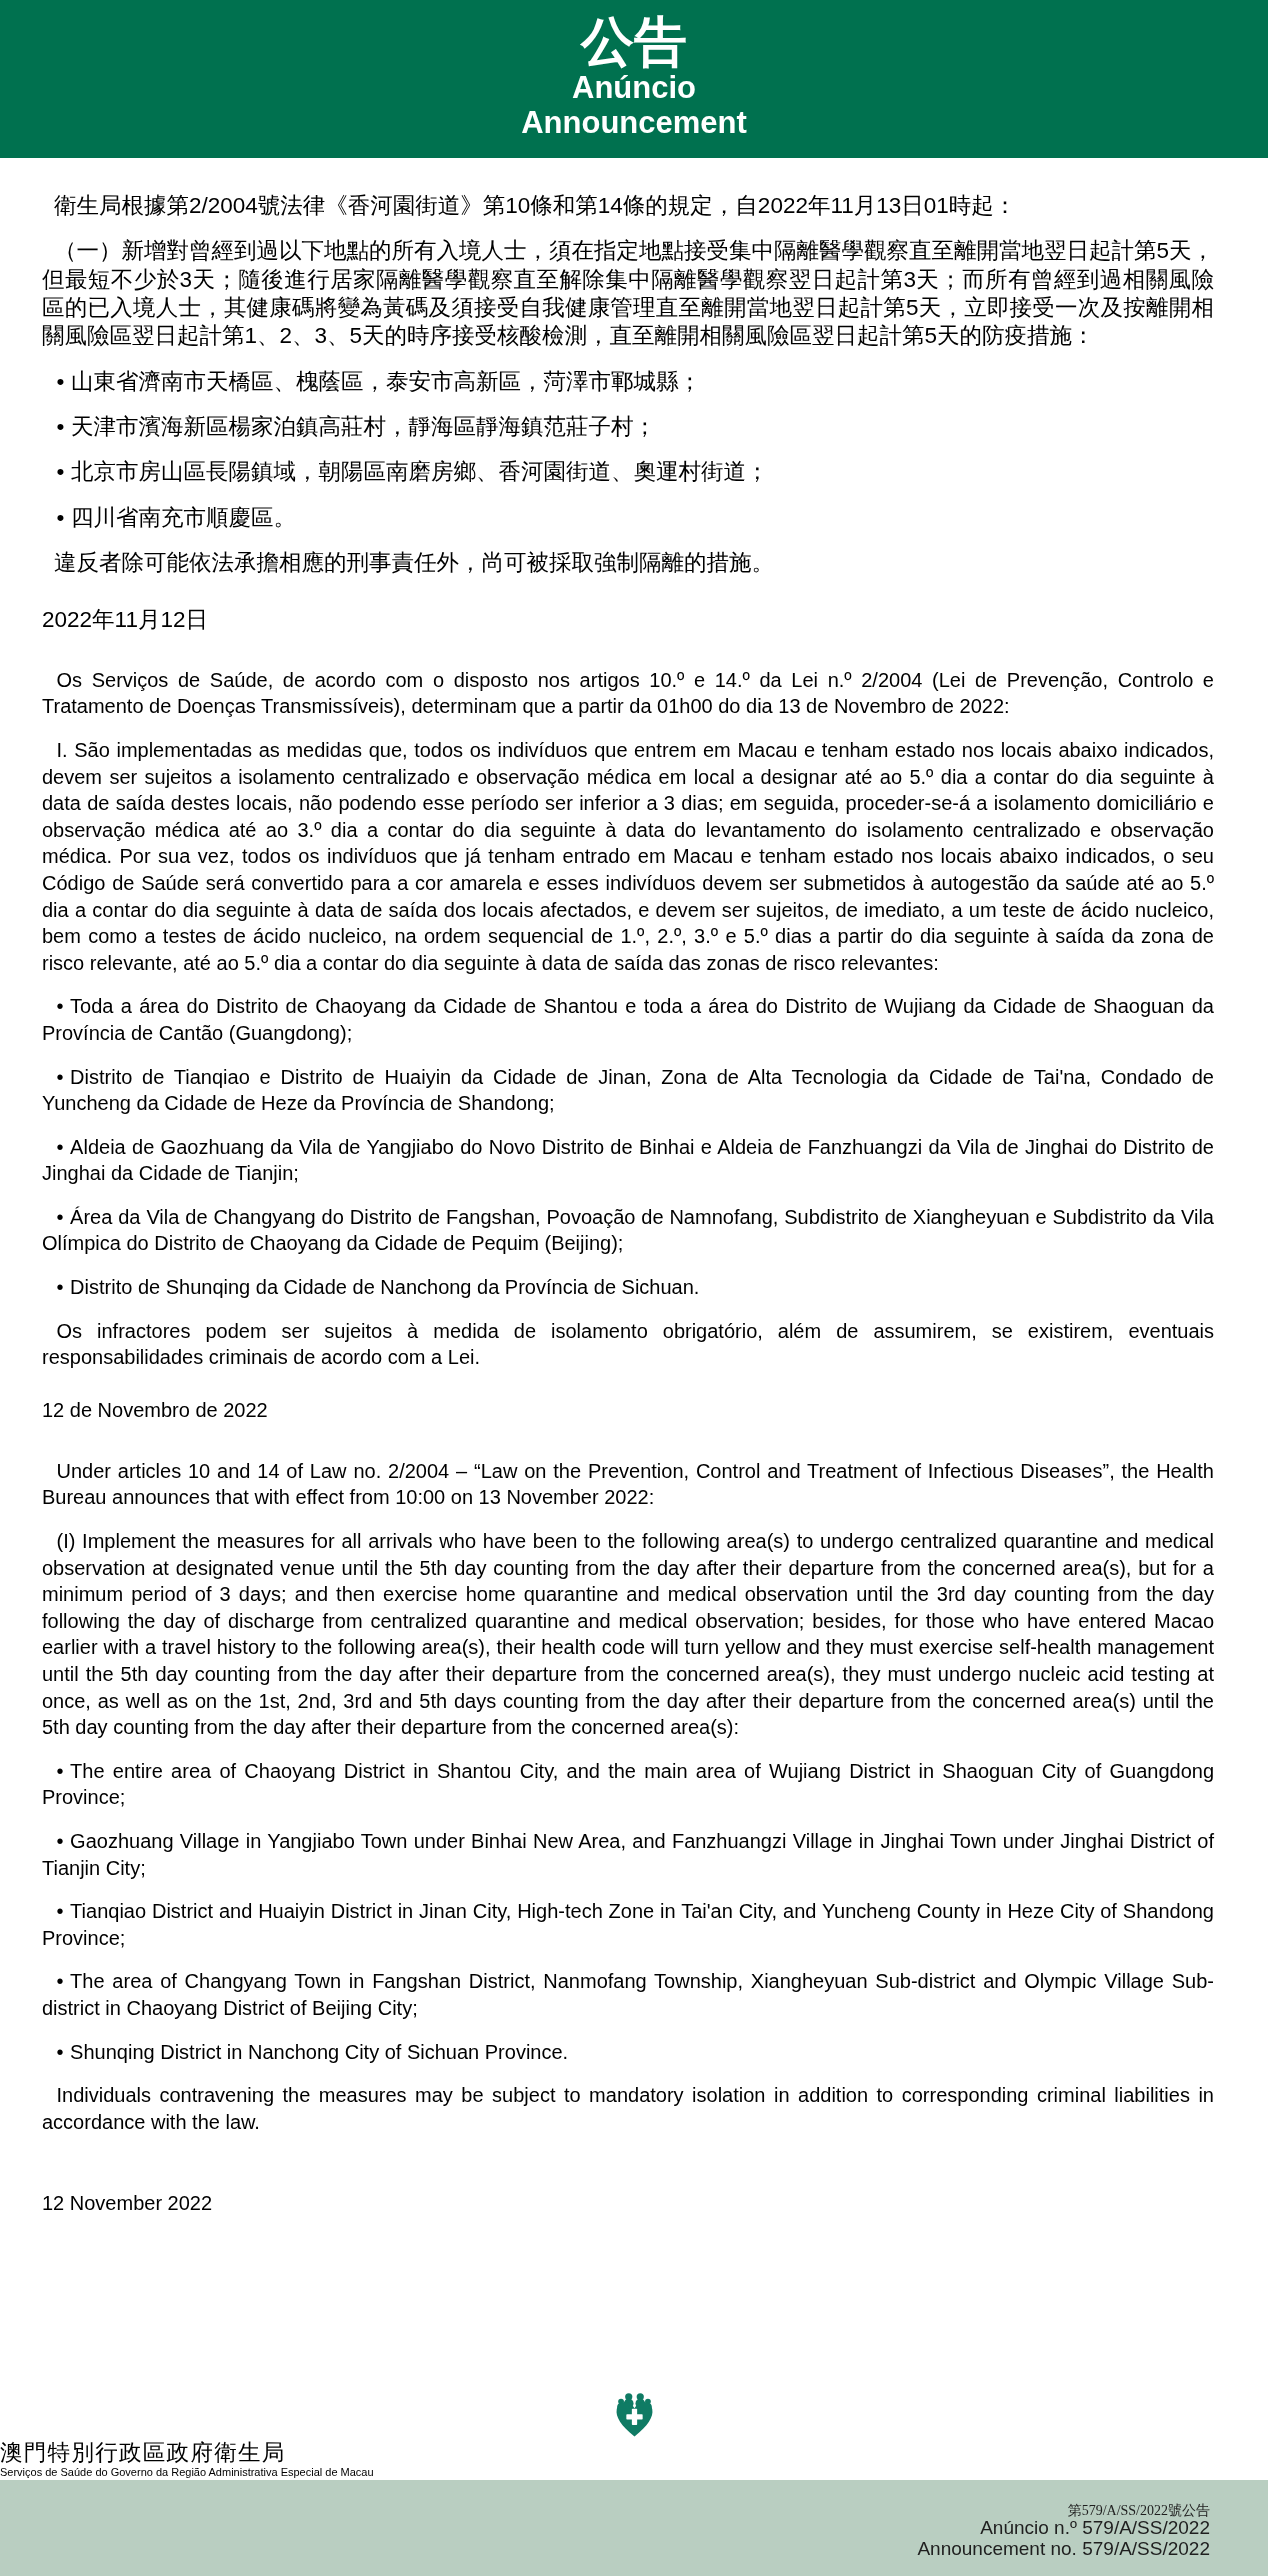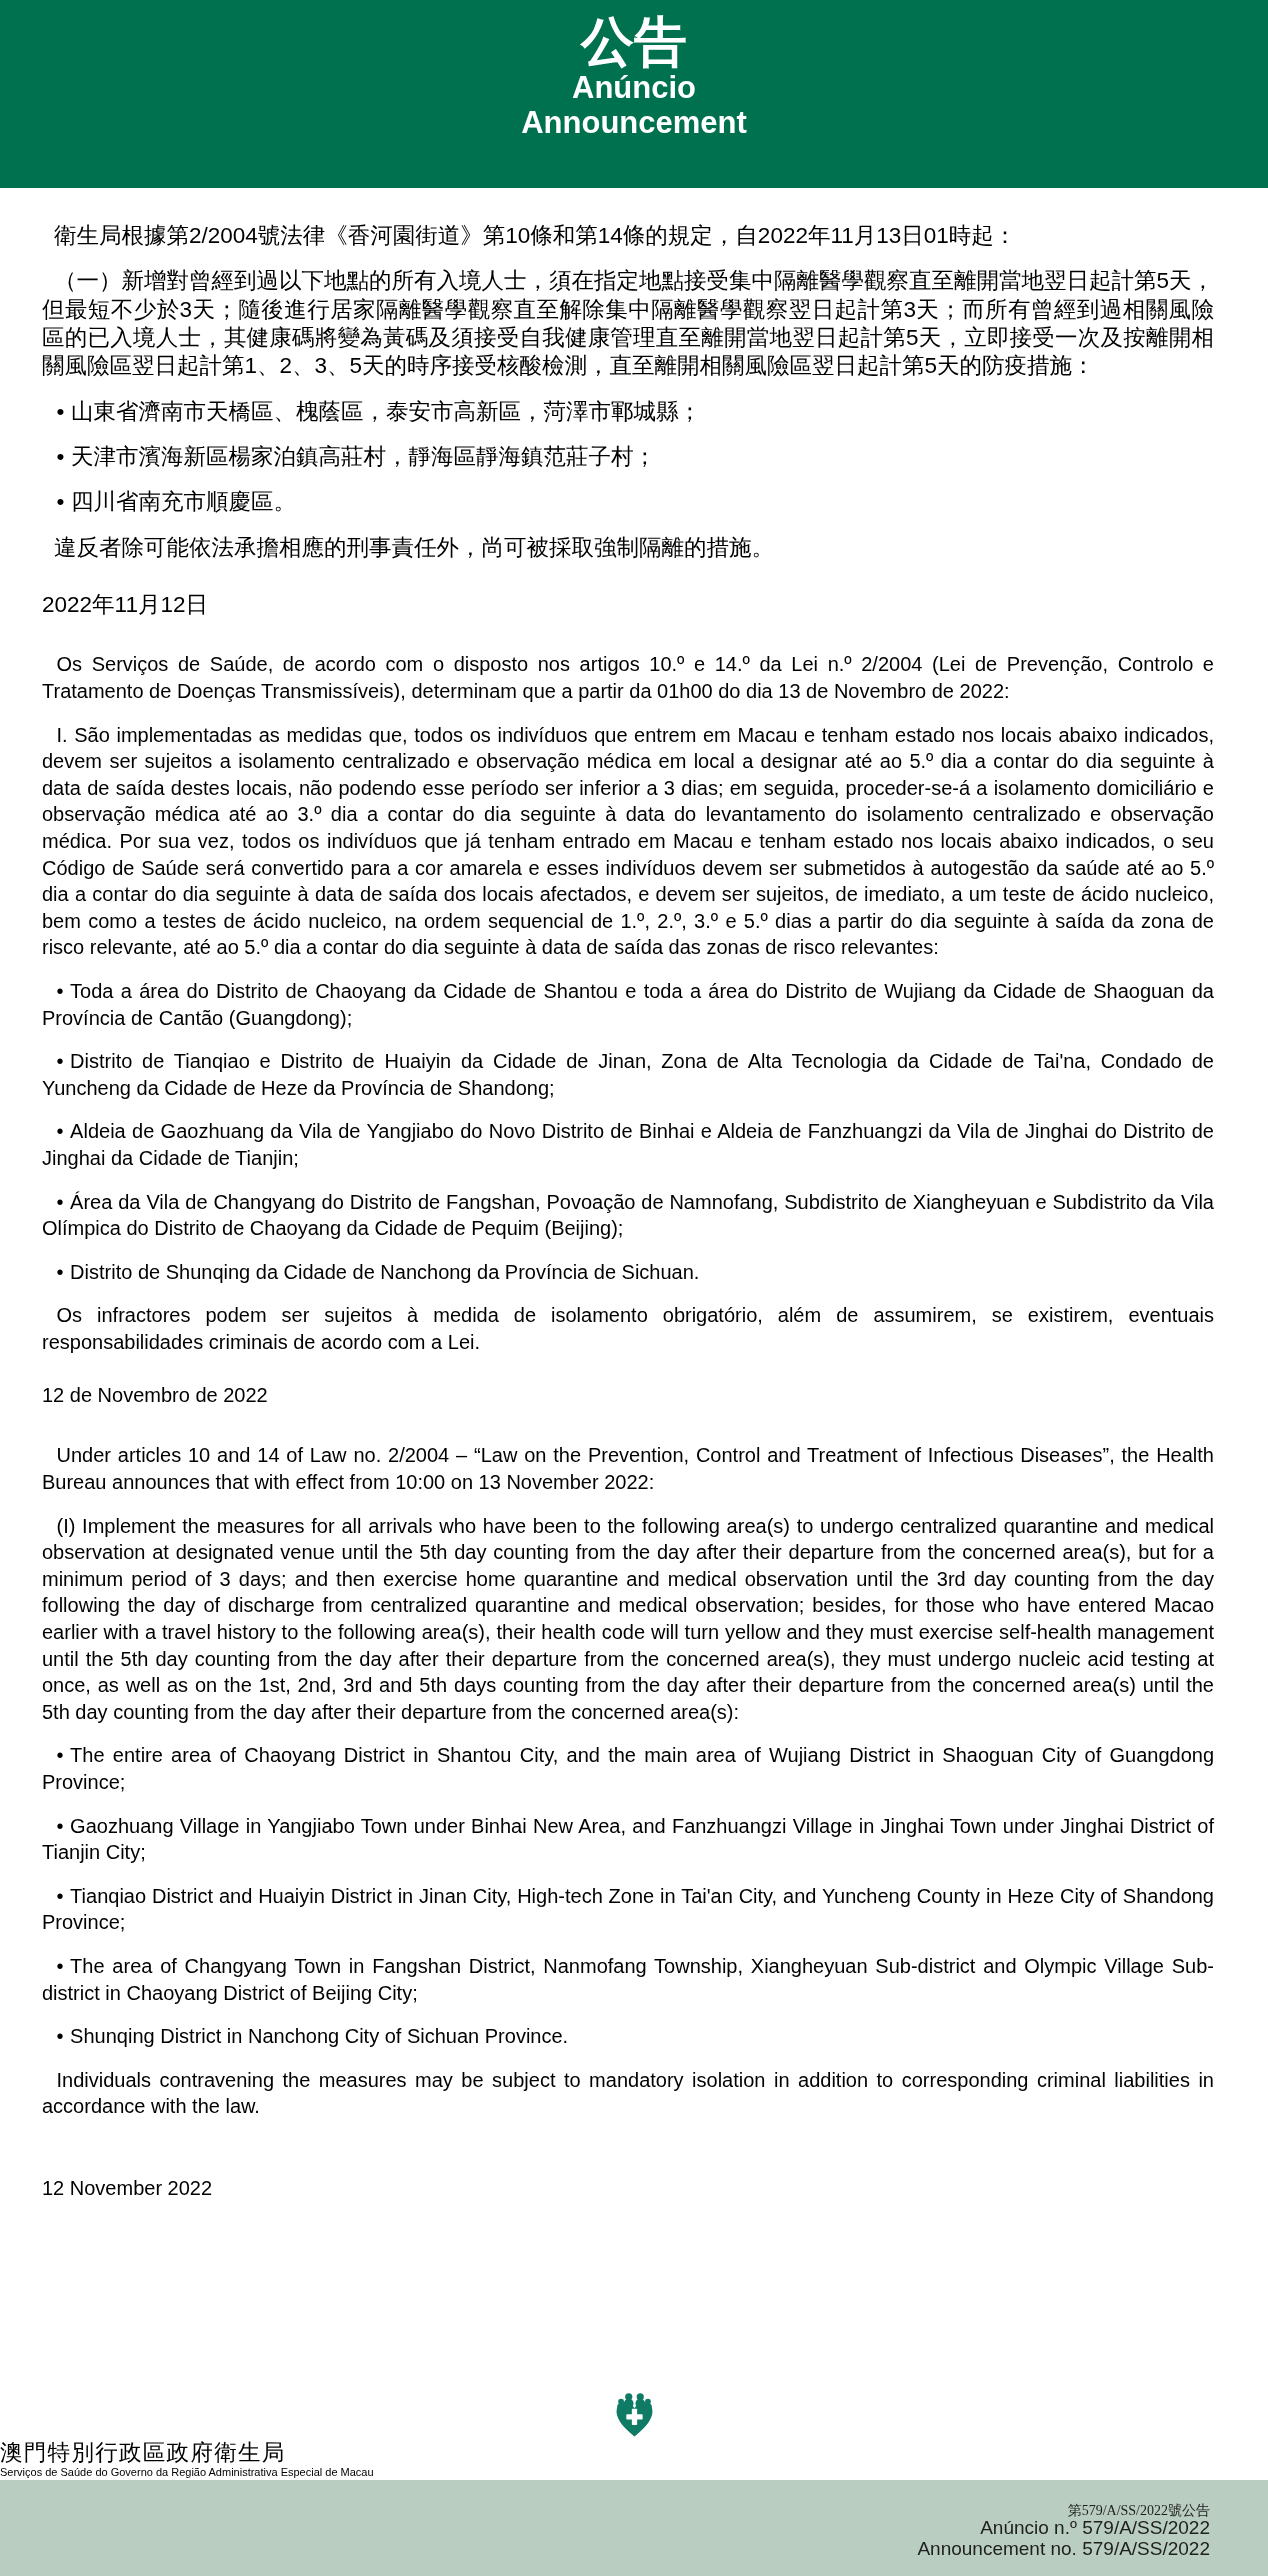--- a/index.html
+++ b/index.html
@@ -12,21 +12,21 @@
   .page {
     width: 1268px;
     height: 2576px;
     display: flex;
     flex-direction: column;
     overflow: hidden;
     background: #fff;
   }
   
   .header {
-    height: 188px;
+    height: 158px;
     background: var(--header-green, #00714F);
     color: #fff;
     text-align: center;
     padding-top: 12px;
     flex: 0 0 auto;
   }
   .header .t-zh { font-size: 53px; font-weight: bold; line-height: 1.12; }
   .header .t-pt { font-size: 31px; font-weight: bold; line-height: 1.12; }
   .header .t-en { font-size: 31px; font-weight: bold; line-height: 1.12; }
   
@@ -89,20 +89,21 @@
     <div class="t-en">Announcement</div>
   </div>
 
   <div class="content">
 
     <div class="sec-zh">
       <p class="indent">衛生局根據第2/2004號法律《香河園街道》第10條和第14條的規定，自2022年11月13日01時起：</p>
       <p class="indent">（一）新增對曾經到過以下地點的所有入境人士，須在指定地點接受集中隔離醫學觀察直至離開當地翌日起計第5天，但最短不少於3天；隨後進行居家隔離醫學觀察直至解除集中隔離醫學觀察翌日起計第3天；而所有曾經到過相關風險區的已入境人士，其健康碼將變為黃碼及須接受自我健康管理直至離開當地翌日起計第5天，立即接受一次及按離開相關風險區翌日起計第1、2、3、5天的時序接受核酸檢測，直至離開相關風險區翌日起計第5天的防疫措施：</p>
       <p class="bullet"><span class="dot">•</span><span>山東省濟南市天橋區、槐蔭區，泰安市高新區，菏澤市鄆城縣；</span></p>
       <p class="bullet"><span class="dot">•</span><span>天津市濱海新區楊家泊鎮高莊村，靜海區靜海鎮范莊子村；</span></p>
+      <p class="bullet"><span class="dot">•</span><span>北京市房山區長陽鎮域，朝陽區南磨房鄉、香河園街道、奧運村街道；</span></p>
       <p class="bullet"><span class="dot">•</span><span>四川省南充市順慶區。</span></p>
       <p class="indent">違反者除可能依法承擔相應的刑事責任外，尚可被採取強制隔離的措施。</p>
       <p class="date-line">2022年11月12日</p>
     </div>
 
     <div class="sec-pt">
       <p class="indent">Os Serviços de Saúde, de acordo com o disposto nos artigos 10.º e 14.º da Lei n.º 2/2004 (Lei de Prevenção, Controlo e Tratamento de Doenças Transmissíveis), determinam que a partir da 01h00 do dia 13 de Novembro de 2022:</p>
       <p class="indent">I. São implementadas as medidas que, todos os indivíduos que entrem em Macau e tenham estado nos locais abaixo indicados, devem ser sujeitos a isolamento centralizado e observação médica em local a designar até ao 5.º dia a contar do dia seguinte à data de saída destes locais, não podendo esse período ser inferior a 3 dias; em seguida, proceder-se-á a isolamento domiciliário e observação médica até ao 3.º dia a contar do dia seguinte à data do levantamento do isolamento centralizado e observação médica. Por sua vez, todos os indivíduos que já tenham entrado em Macau e tenham estado nos locais abaixo indicados, o seu Código de Saúde será convertido para a cor amarela e esses indivíduos devem ser submetidos à autogestão da saúde até ao 5.º dia a contar do dia seguinte à data de saída dos locais afectados, e devem ser sujeitos, de imediato, a um teste de ácido nucleico, bem como a testes de ácido nucleico, na ordem sequencial de 1.º, 2.º, 3.º e 5.º dias a partir do dia seguinte à saída da zona de risco relevante, até ao 5.º dia a contar do dia seguinte à data de saída das zonas de risco relevantes:</p>
       <p class="bullet"><span class="dot">•</span><span>Toda a área do Distrito de Chaoyang da Cidade de Shantou e toda a área do Distrito de Wujiang da Cidade de Shaoguan da Província de Cantão (Guangdong);</span></p>
       <p class="bullet"><span class="dot">•</span><span>Distrito de Tianqiao e Distrito de Huaiyin da Cidade de Jinan, Zona de Alta Tecnologia da Cidade de Tai'na, Condado de Yuncheng da Cidade de Heze da Província de Shandong;</span></p>

